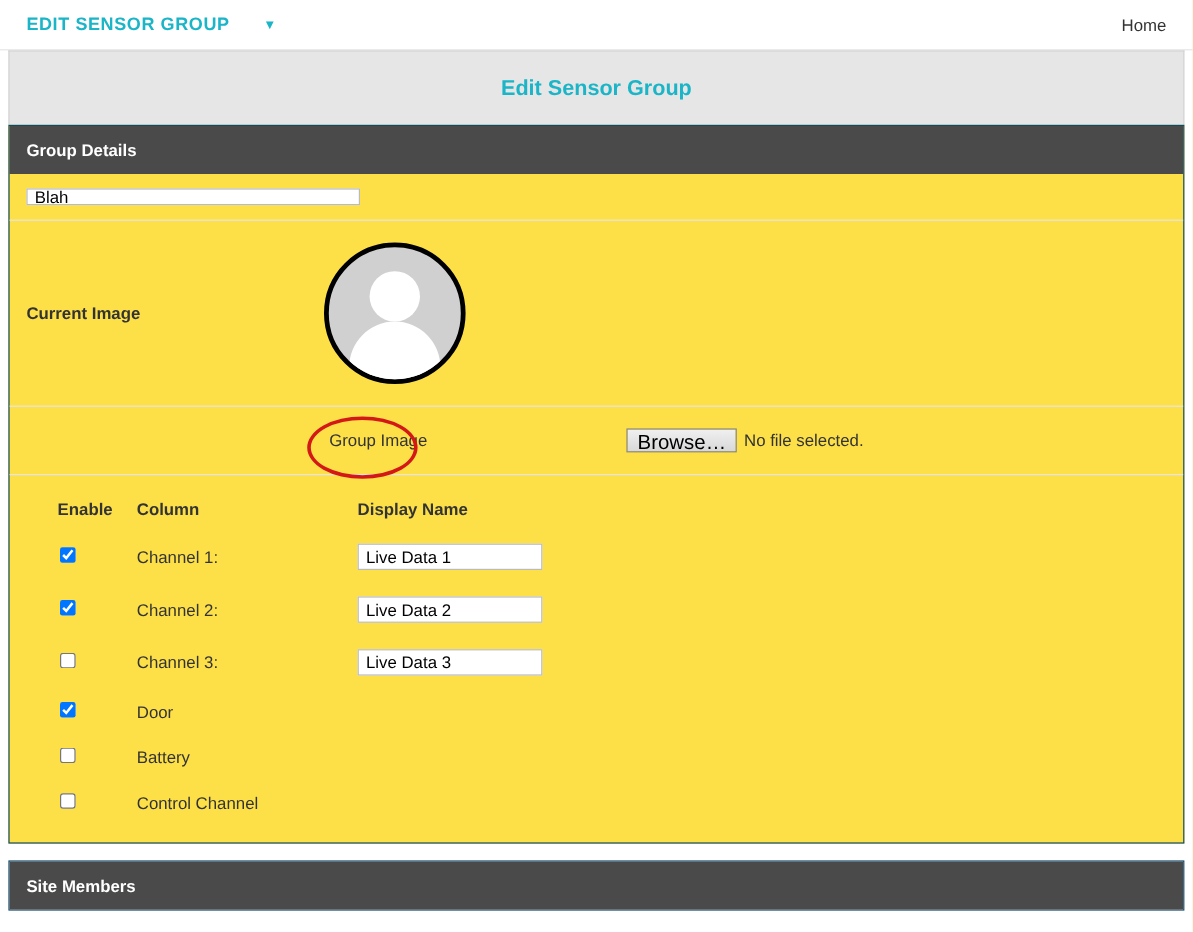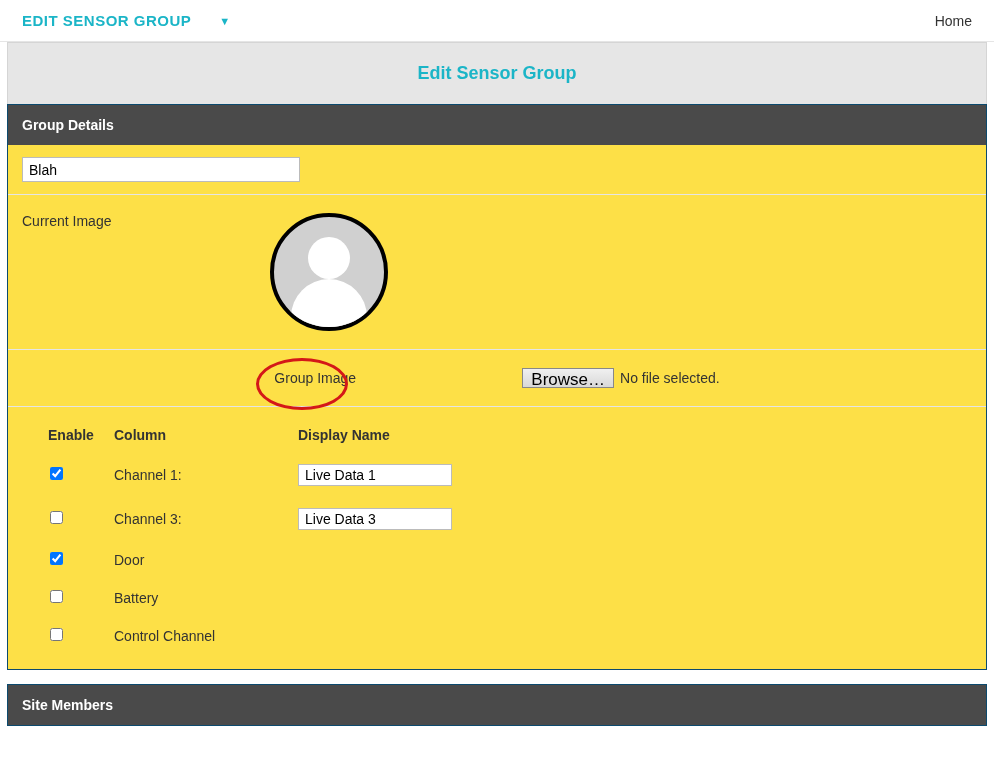--- a/index.html
+++ b/index.html
@@ -64,34 +64,35 @@
       font-weight: bold;
       font-size: 14px;
     }
     .form-row {
       display: flex;
       align-items: center;
       padding: 12px 14px;
       border-bottom: 1px solid #e5e5e5;
     }
     .form-row-tall {
-      align-items: flex-start;
+      align-items: center;
       padding: 18px 14px;
+      font-weight: bold;
     }
     .form-label {
       width: 248px;
       font-size: 14px;
       color: #333;
     }
     .text-input {
       border: 1px solid #bbb;
       padding: 2px 6px;
       font-size: 14px;
       width: 278px;
-      height: 25px;
+      height: 14px;
       font-family: Arial, sans-serif;
     }
     .avatar-wrap {
       width: 118px;
       height: 118px;
       border: 4px solid #000;
       border-radius: 50%;
       overflow: hidden;
       background: #d0d0d0;
       position: relative;
@@ -235,20 +236,25 @@
       <div class="col-column">Column</div>
       <div class="col-display">Display Name</div>
     </div>
     <div id="channels-body">
         <div class="channel-row">
           <div class="col-enable"><input type="checkbox" checked="" style=""></div>
           <div class="col-column">Channel 1:</div>
           <div class="col-display"><input type="text" class="display-input" value="Live Data 1" style=""></div>
         </div>
         <div class="channel-row">
+          <div class="col-enable"><input type="checkbox" checked="" style=""></div>
+          <div class="col-column">Channel 2:</div>
+          <div class="col-display"><input type="text" class="display-input" value="Live Data 2" style=""></div>
+        </div>
+        <div class="channel-row">
           <div class="col-enable"><input type="checkbox" style=""></div>
           <div class="col-column">Channel 3:</div>
           <div class="col-display"><input type="text" class="display-input" value="Live Data 3" style=""></div>
         </div>
         <div class="channel-row">
           <div class="col-enable"><input type="checkbox" checked="" style=""></div>
           <div class="col-column">Door</div>
           <div class="col-display"></div>
         </div>
         <div class="channel-row">

